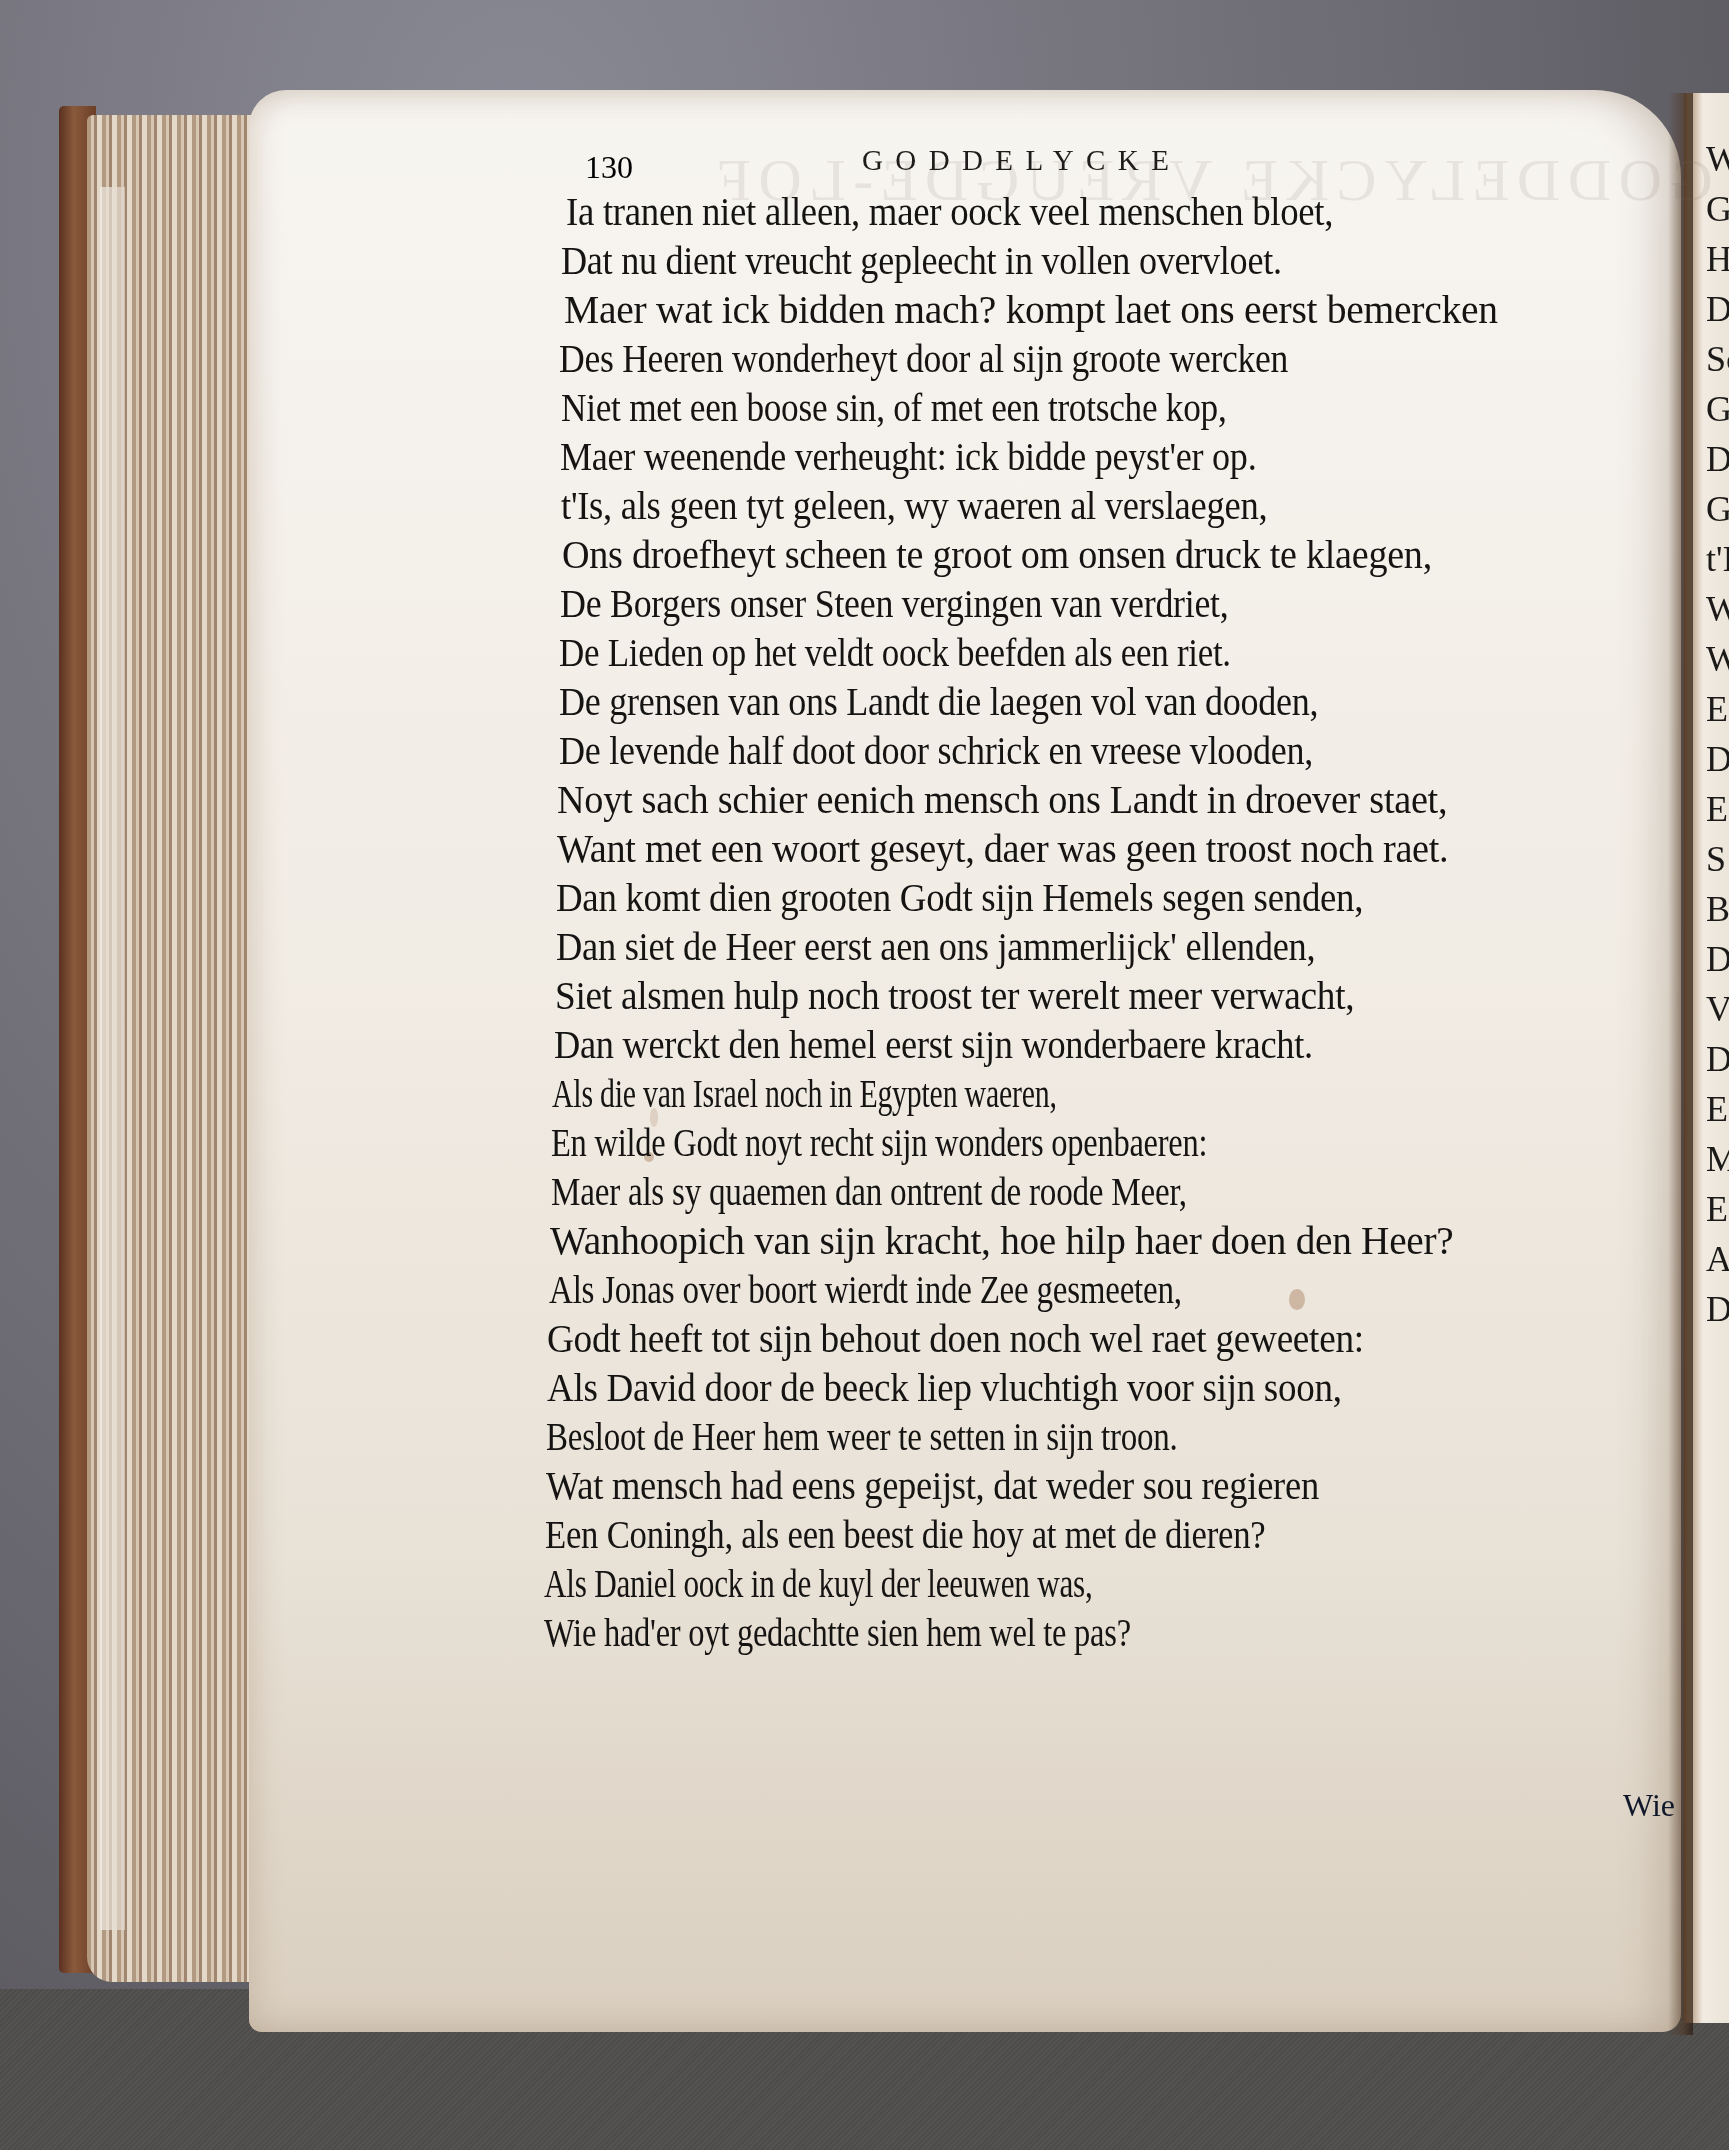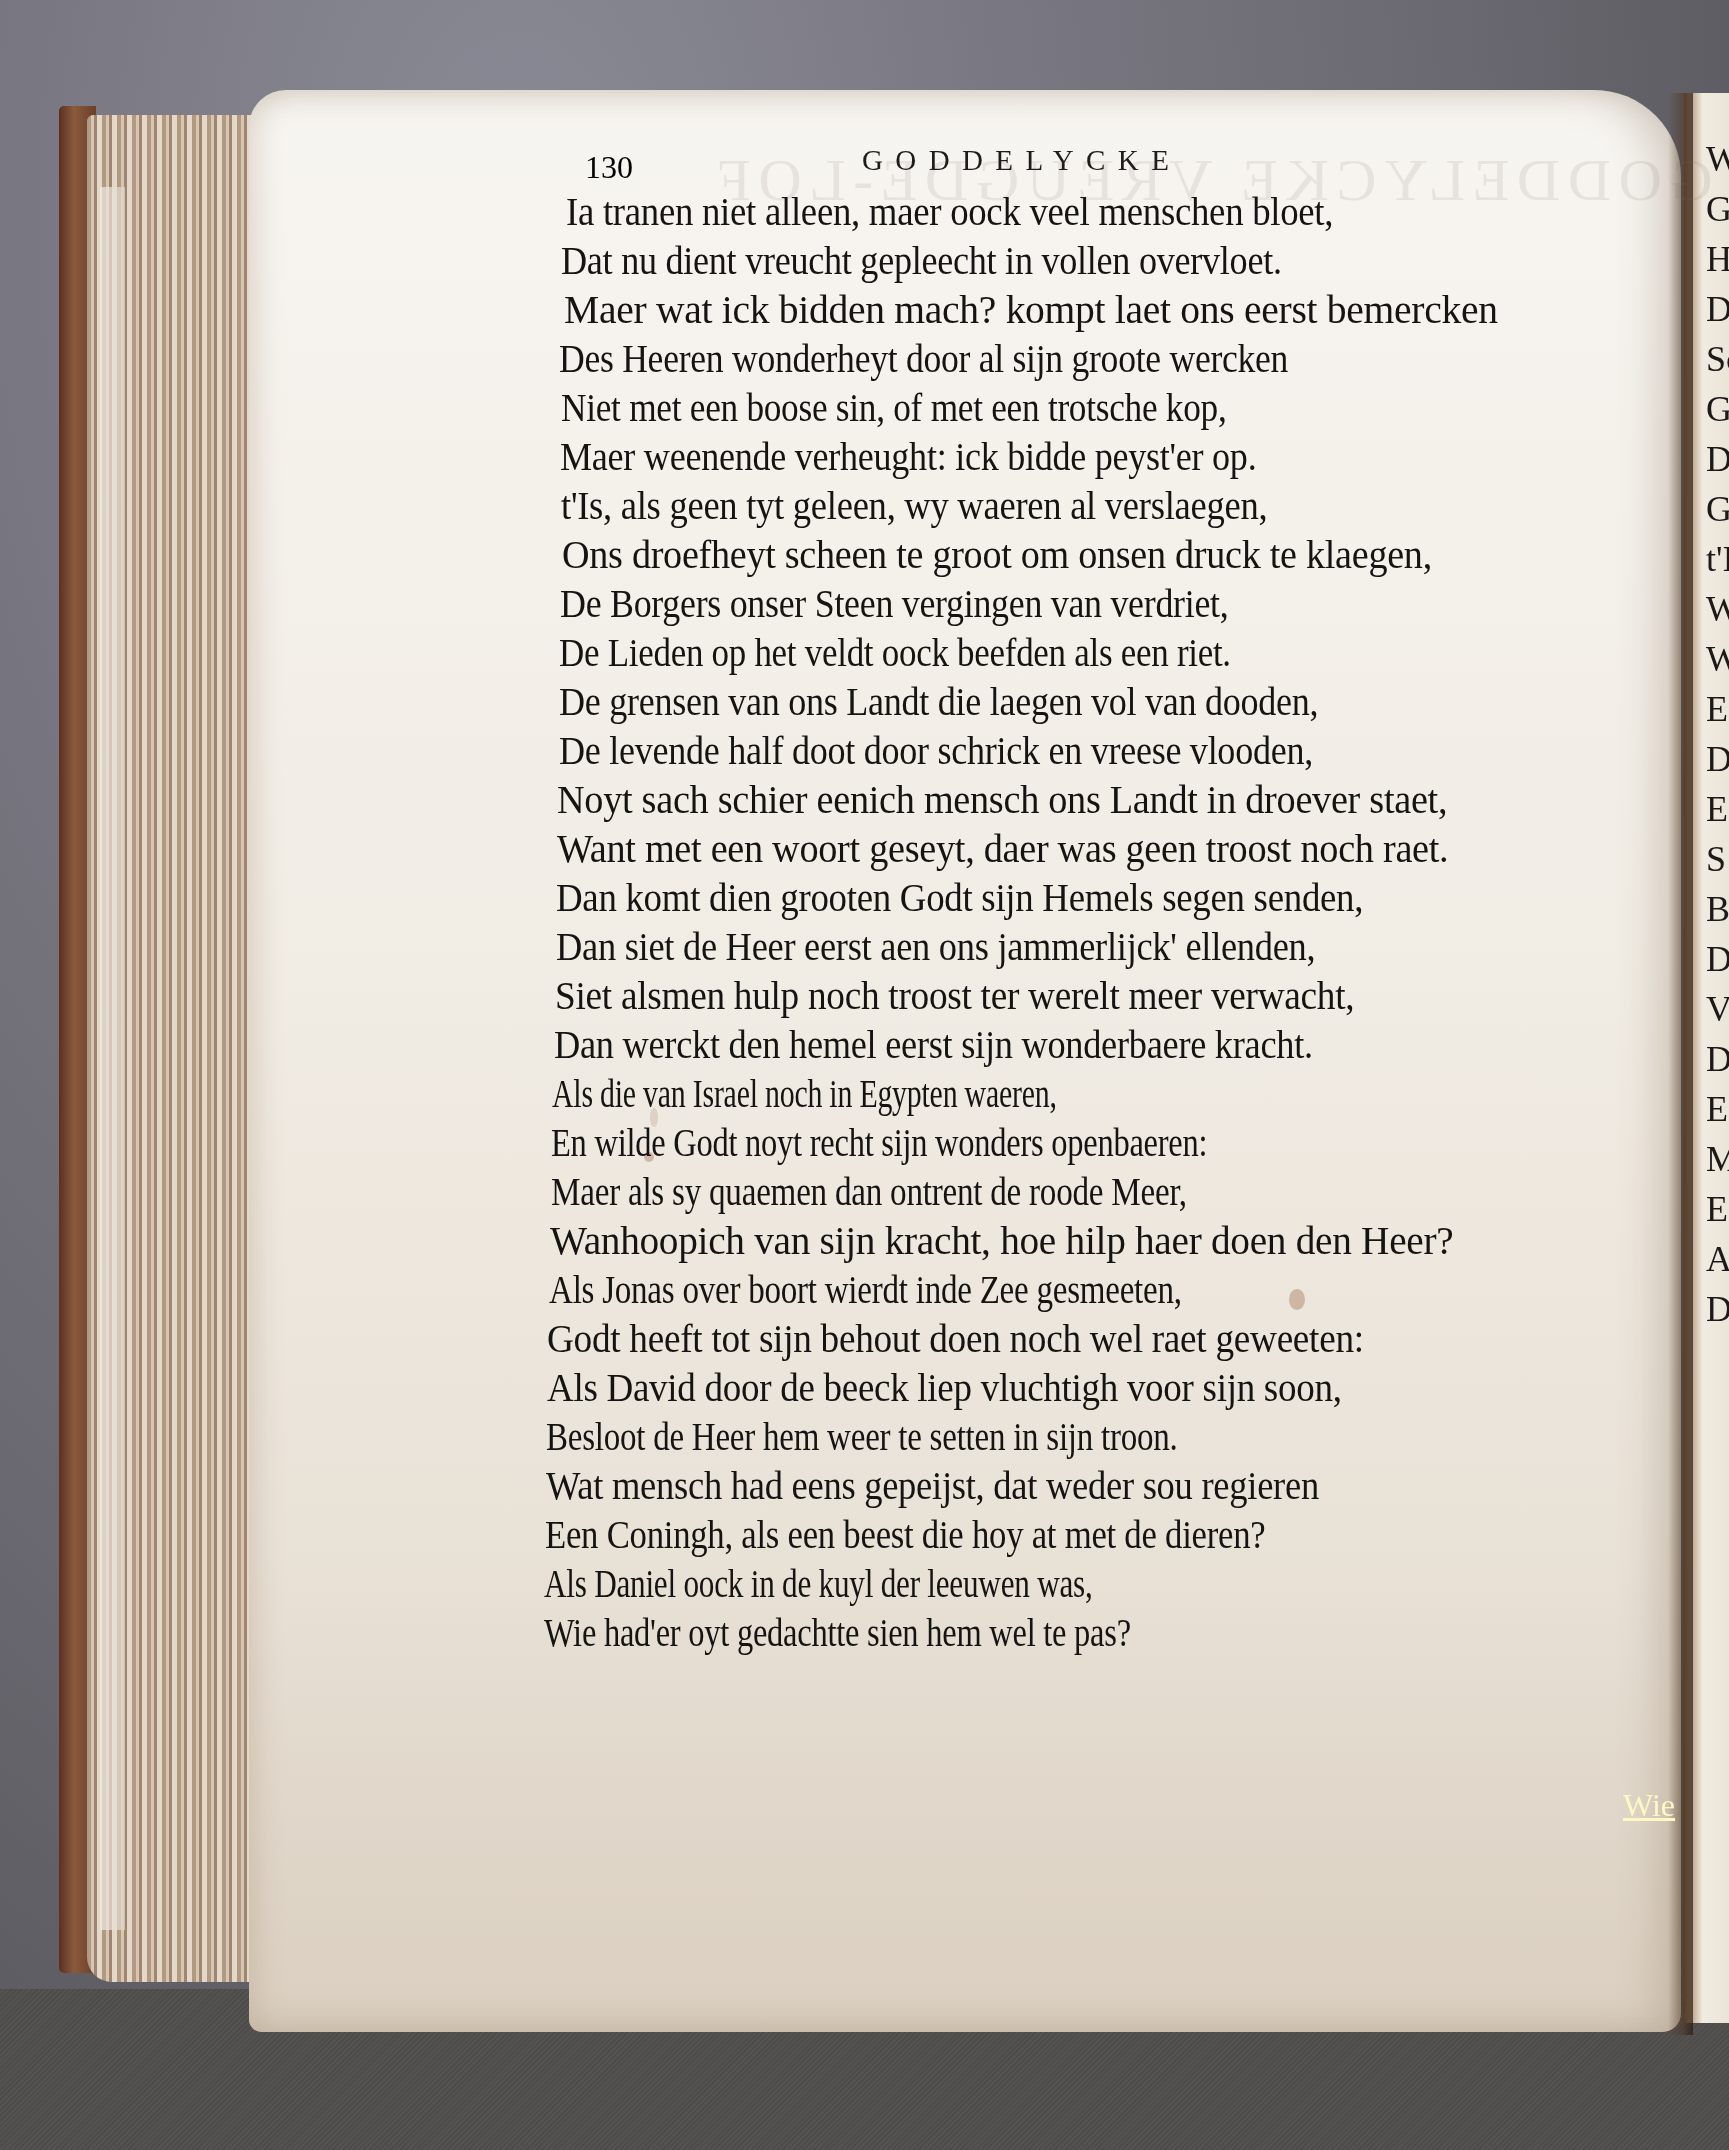--- a/index.html
+++ b/index.html
@@ -122,22 +122,21 @@
     height: 49px;
     color: #151412;
     white-space: nowrap;
     letter-spacing: -0.3px;
     transform-origin: left center;
   }
   .catchword {
     position: absolute;
     left: 1623px; top: 1787px;
     font-size: 32px;
-    color: #fef9c3;
-    text-decoration: underline;
+    color: #0f172a;
   }
   .bleed {
     position: absolute;
     left: 710px; top: 146px;
     font-size: 60px;
     letter-spacing: 7.5px;
     color: rgba(120,110,100,0.13);
     transform: scaleX(-1);
     white-space: nowrap;
   }

